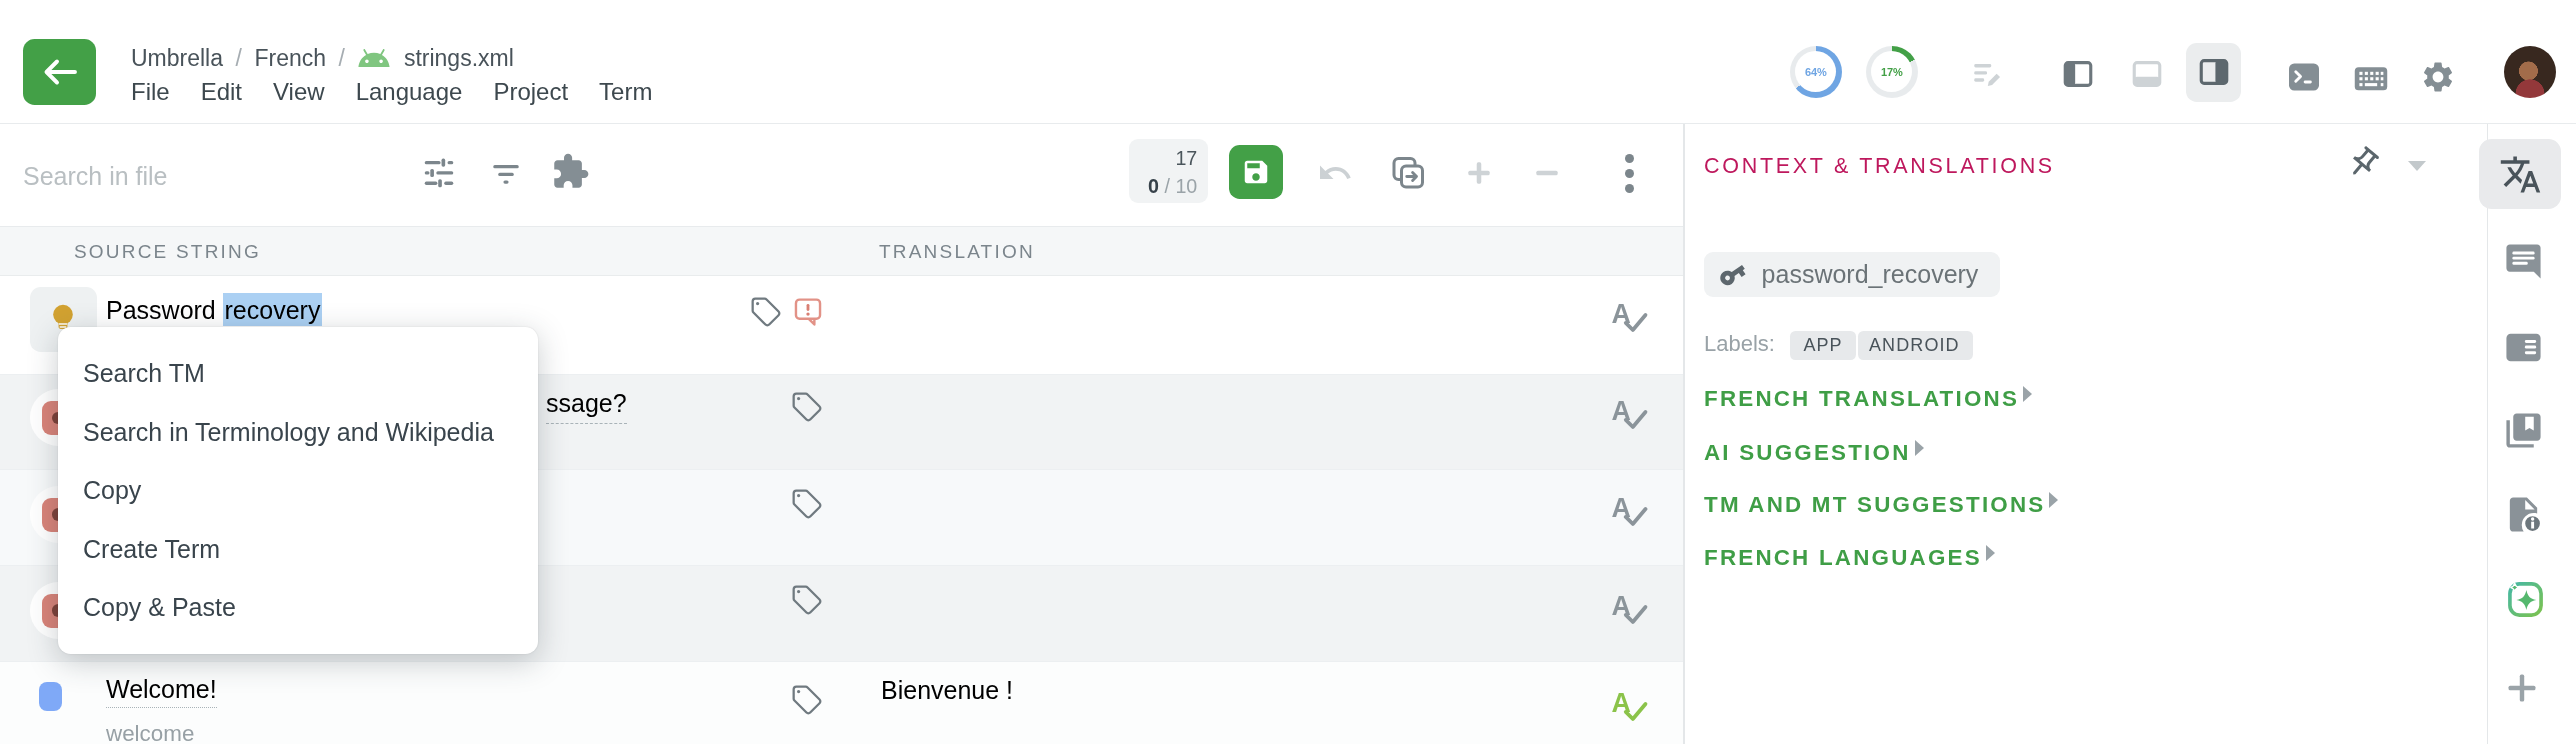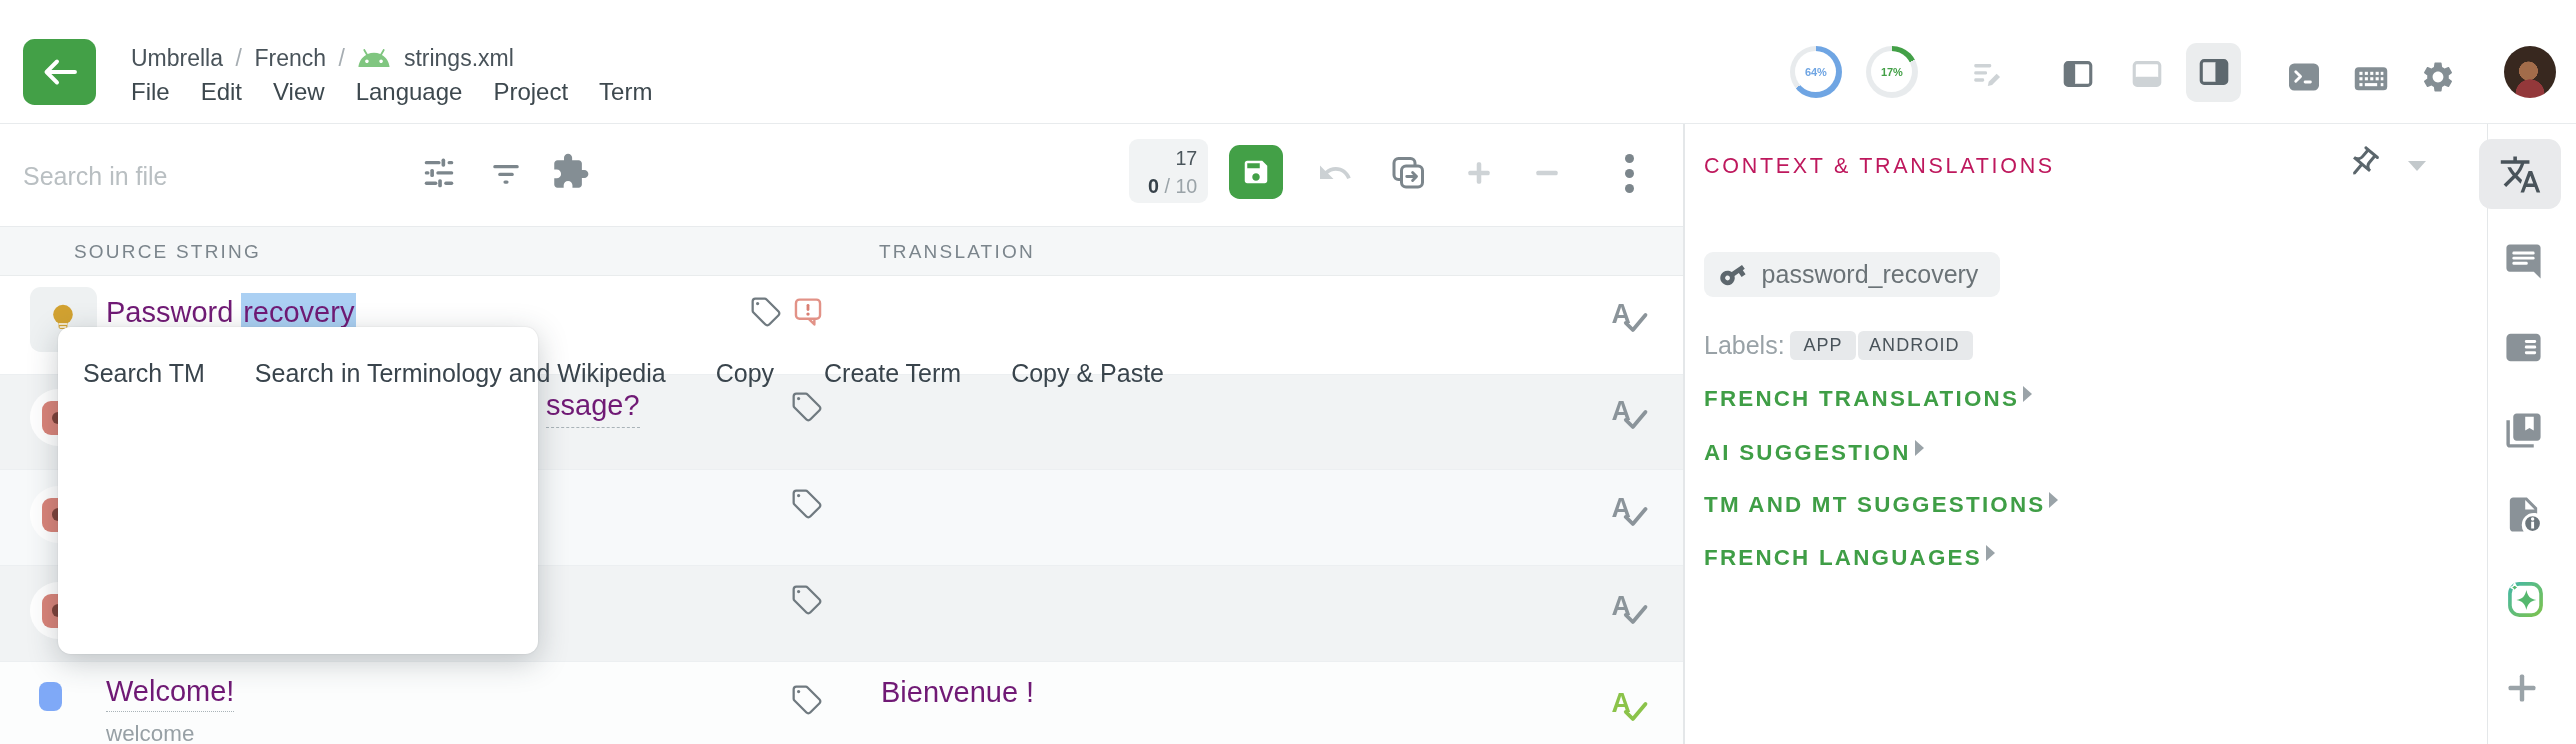--- a/index.html
+++ b/index.html
@@ -46,56 +46,56 @@
   .counter .c-done { color:#37424a; font-weight:bold; }
   .counter .c-sep, .counter .c-total { color:#9aa3a8; }
   .save-btn { position:absolute; left:1229px; top:20.6px; width:54px; height:54px; border-radius:10.7px;
               background:#43a047; display:flex; align-items:center; justify-content:center; cursor:pointer; }
 
   
   #thead { position:absolute; left:0; top:204px; width:1683px; height:49px; background:#f5f7f8;
            border-bottom:0.9px solid #e9eced; }
   .th { position:absolute; top:14.3px; font-size:19px; letter-spacing:2.2px; color:#7b858c; font-weight:500; }
   .trow { position:absolute; left:0; width:1683px; border-bottom:0.9px solid #eceff1; }
-  .src-text { position:absolute; font-size:29px; color:#701a75; white-space:nowrap; }
+  .src-text { position:absolute; font-size:25px; color:#000000; white-space:nowrap; }
   .hl { background:#abd0f3; padding:2.7px 1.8px; }
   .dash-u { border-bottom:1.8px dashed #a9b3b8; padding-bottom:4.5px; }
   .dot-u  { border-bottom:1.8px dotted #a9b3b8; padding-bottom:3.6px; display:inline-block; }
   .key-text { position:absolute; font-size:22.4px; color:#97a0a5; }
   .bulb-bg { position:absolute; left:29.5px; top:10.7px; width:67px; height:65px; border-radius:10.7px;
              background:#eef1f2; display:flex; align-items:center; justify-content:center; }
   .red-badge { position:absolute; width:57px; height:57px; border-radius:50%; background:#fff;
                display:flex; align-items:center; justify-content:center; }
   .red-badge .sq { width:34px; height:34px; border-radius:9px; background:#d98379;
                    display:flex; align-items:center; justify-content:center; }
   .red-badge .dot { width:12.5px; height:12.5px; border-radius:50%; background:#7d4038; }
   .blue-sq { position:absolute; left:39px; top:19.7px; width:23px; height:29px; border-radius:8px; background:#7fa9f7; }
   .bottom-strip { position:absolute; left:0; top:739px; width:1683px; height:5.4px; background:#eef1f2; }
 
   
   #ctx-menu { position:absolute; left:58px; top:304px; width:480px; height:327px; background:#fff;
               border-radius:12.5px; box-shadow:0 7.2px 30px rgba(45,55,65,.25), 0 0 1.8px rgba(0,0,0,.12);
-              z-index:20; padding:21.5px 0; display:flex; flex-direction:row; justify-content:space-between; }
+              z-index:20; padding:21.5px 0; display:flex; flex-direction:column; justify-content:space-between; }
   .menu-item { height:50px; display:flex; align-items:center; padding:0 25px; font-size:25px;
                color:#39444c; cursor:pointer; white-space:nowrap; }
 
   
   #vdiv1 { position:absolute; left:1683px; top:101px; width:1.8px; height:643px; background:#e4e7e9; }
   #vdiv2 { position:absolute; left:2487px; top:101px; width:1.8px; height:643px; background:#e4e7e9; }
   .panel-title { position:absolute; left:1704px; top:131px; font-size:21.5px; letter-spacing:2.7px;
                  color:#be185d; font-weight:500; }
   .green-link { color:#3f9e46; font-weight:bold; font-size:22.4px; letter-spacing:2.2px; cursor:pointer; }
   .caret-r { width:0; height:0; border-top:8px solid transparent; border-bottom:8px solid transparent;
              border-left:9.8px solid #9aa3a8; display:inline-block; }
   .caret-d { position:absolute; width:0; height:0; border-left:9px solid transparent;
              border-right:9px solid transparent; border-top:10.7px solid #c3c9cc; cursor:pointer; }
   .key-chip { position:absolute; left:1704px; top:229px; height:45px; background:#f0f2f3; border-radius:9px;
               display:flex; align-items:center; gap:14.3px; padding:0 21.5px 0 14.3px; }
   .key-chip span { font-size:25px; color:#6b7377; }
-  .labels-caption { position:absolute; left:1704px; top:308px; font-size:25px; color:#99a2a7; }
+  .labels-caption { position:absolute; left:1704px; top:308px; font-size:22px; color:#99a2a7; }
   .label-chip { position:absolute; top:308px; height:29px; background:#e7e9eb; border-radius:5.4px;
                 font-size:18px; letter-spacing:1.1px; color:#49535a; display:flex; align-items:center;
                 padding:0 13.4px; }
   .p-section { position:absolute; left:1704px; display:flex; gap:4px; cursor:pointer; }
 
   
   #sidebar { position:absolute; left:2488px; top:101px; width:88px; height:643px; background:#fff; }
   .side-active { position:absolute; left:2479px; top:116px; width:82px; height:70px; border-radius:12.5px;
                  background:#e9eaec; display:flex; align-items:center; justify-content:center; cursor:pointer; }
   .side-icon { position:absolute; left:2503px; cursor:pointer; }

